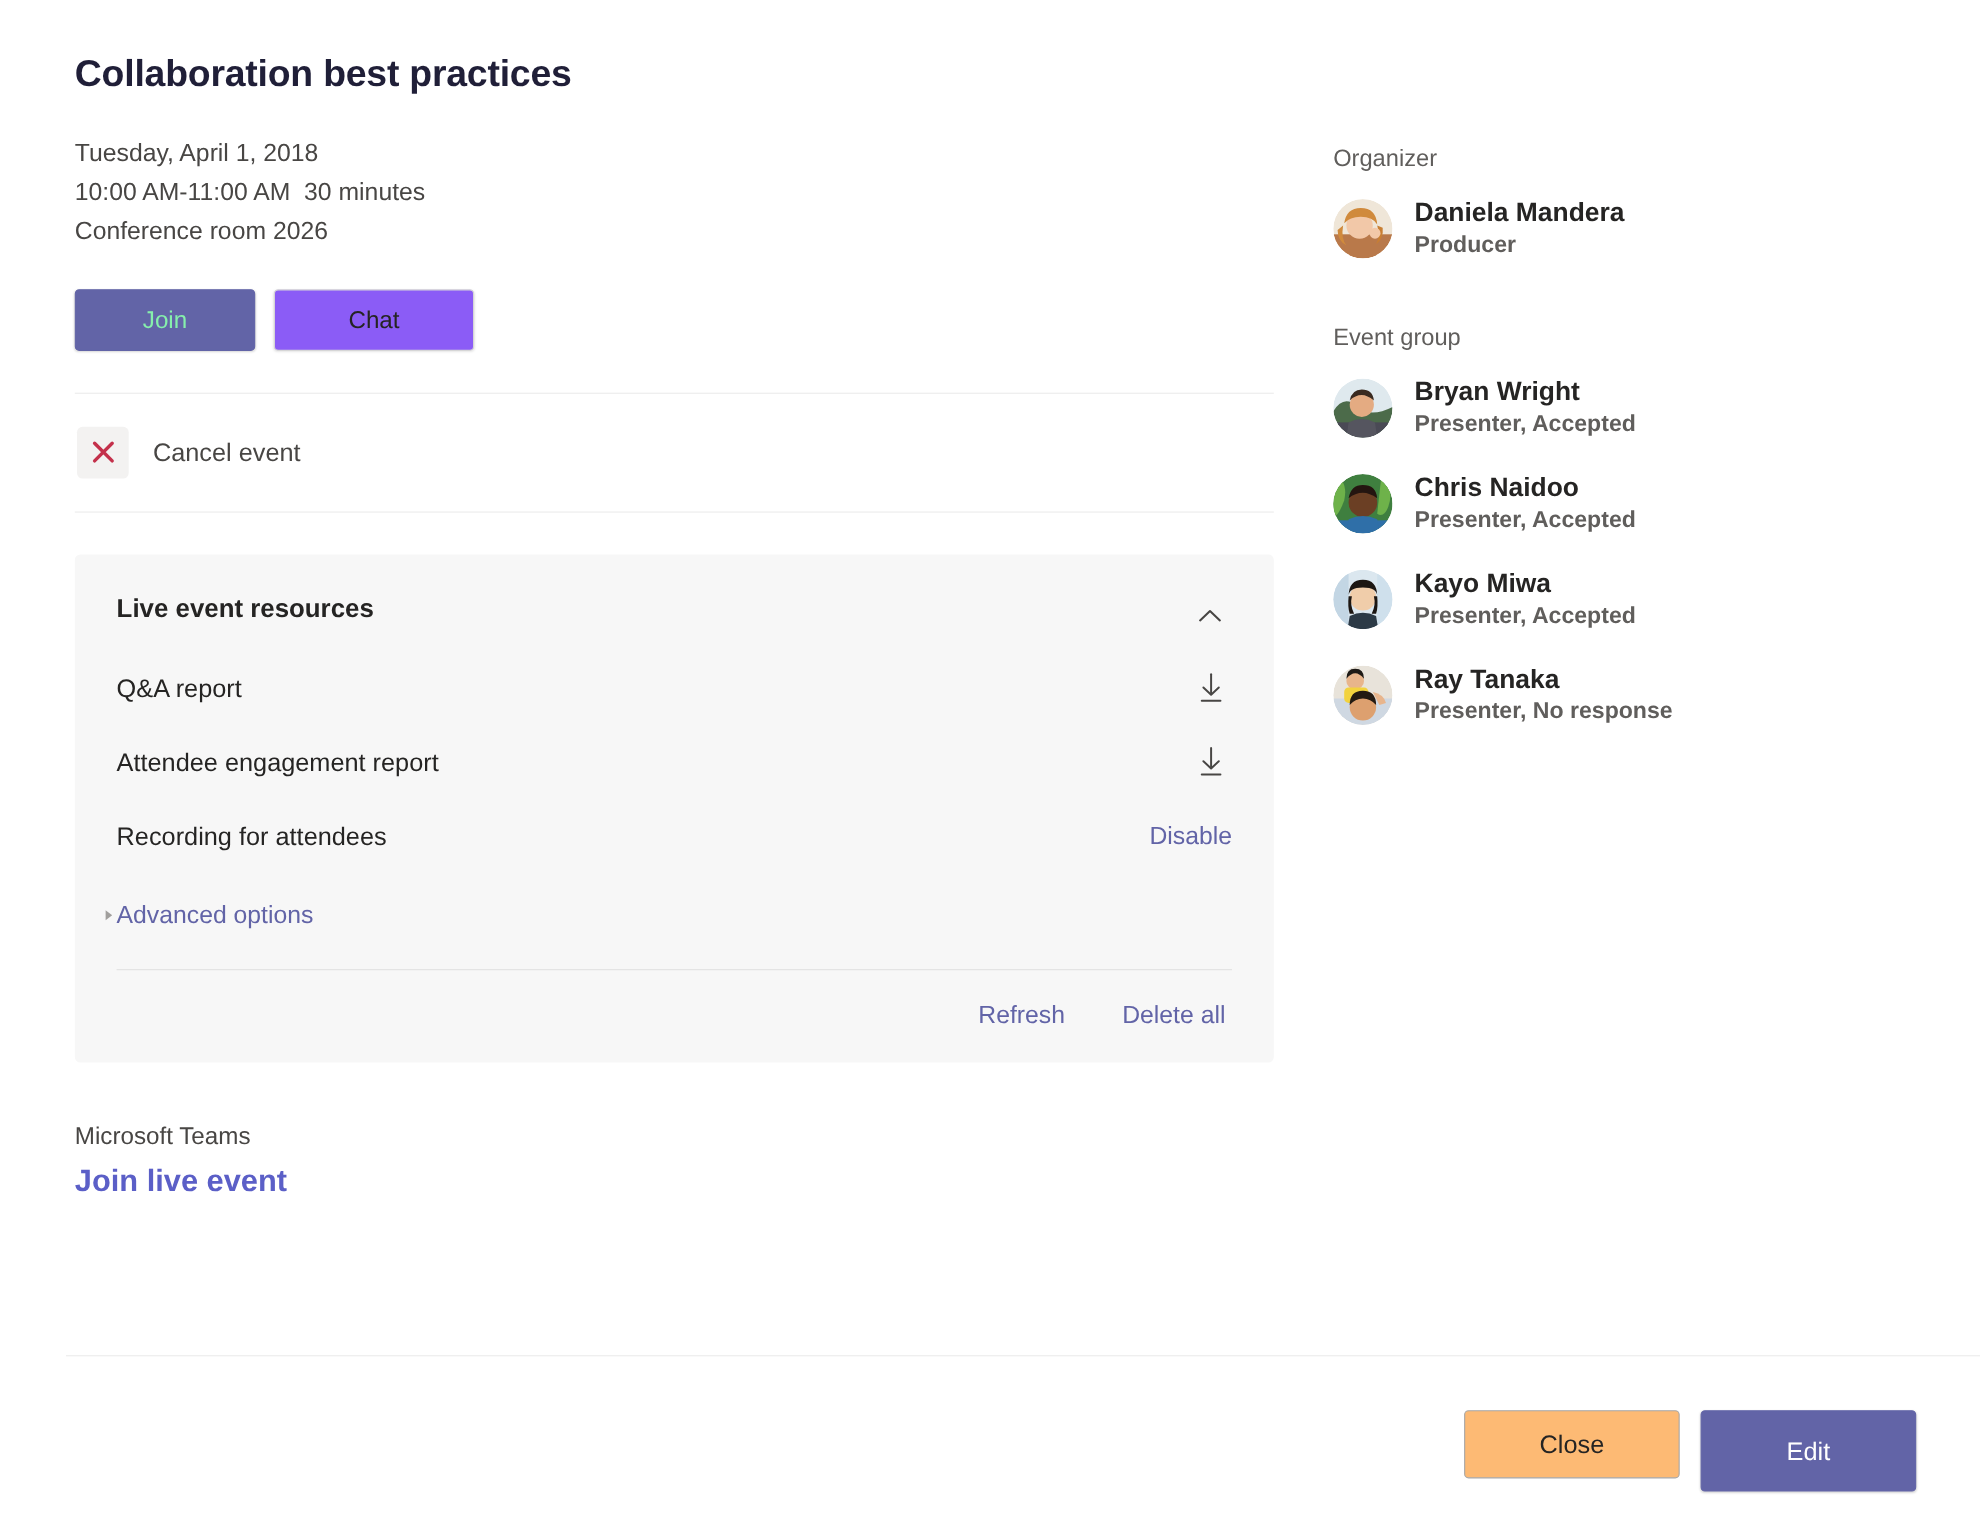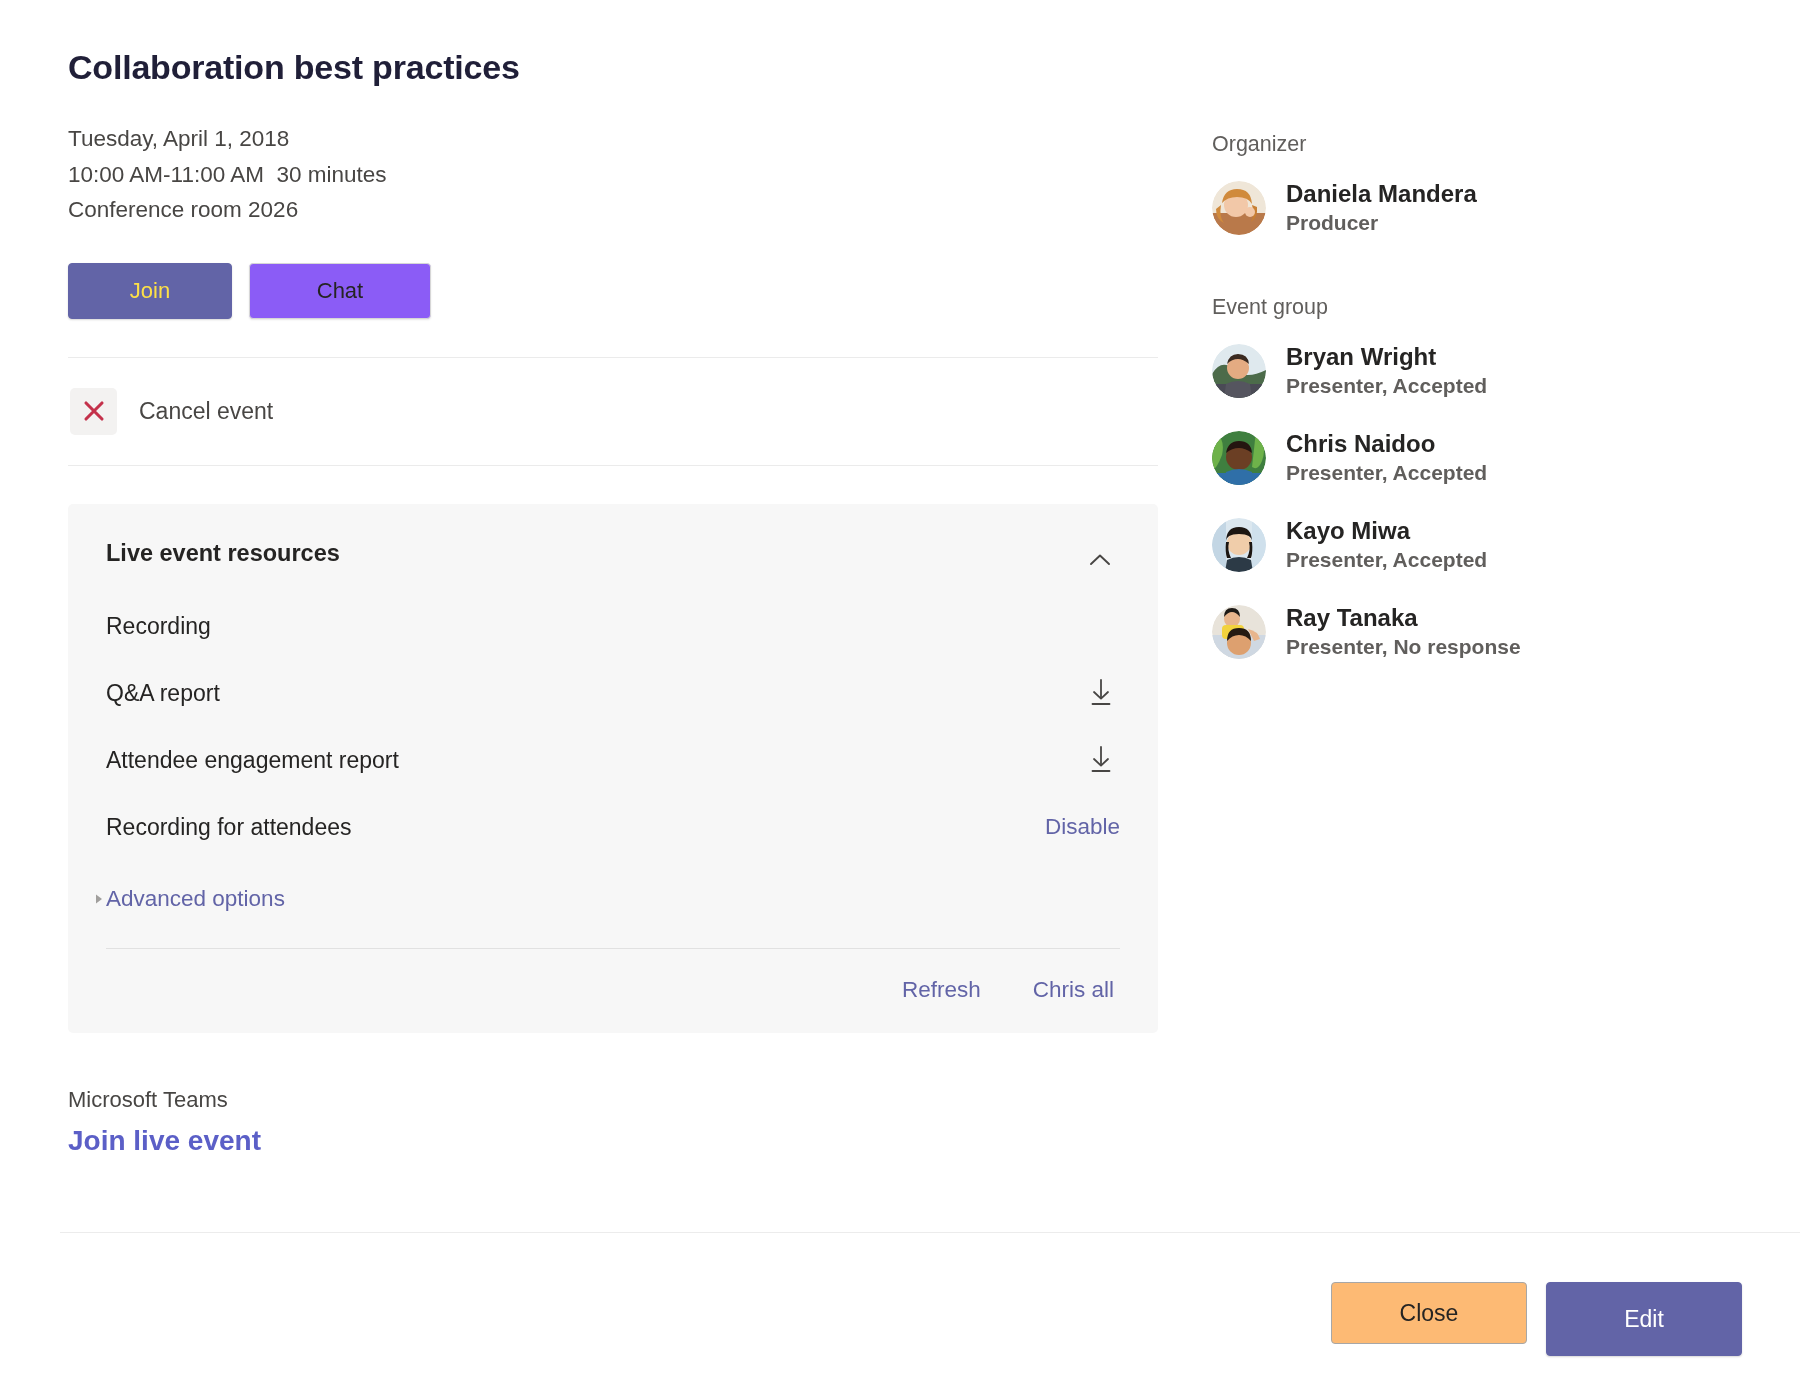--- a/index.html
+++ b/index.html
@@ -57,21 +57,21 @@
     font-size: 22px;
     border-radius: 4px;
     cursor: pointer;
     line-height: 1;
     display: inline-flex;
     align-items: center;
     justify-content: center;
   }
   .btn-primary {
     background: #6264a7;
-    color: #fde047;
+    color: #86efac;
     border: 1px solid #6264a7;
     height: 56px;
     min-width: 164px;
     padding: 11px 24px;
     box-shadow: 0 1px 2px rgba(0,0,0,0.16);
   }
   .btn-secondary {
     background: #8b5cf6;
     color: #252423;
     border: 1px solid #d6d6d6;
@@ -326,24 +326,20 @@
     <div class="panel">
       <div class="panel-head">
         <span class="panel-title">Live event resources</span>
         <span class="chev-btn">
           <svg width="28" height="28" viewBox="0 0 28 28" aria-hidden="true">
             <path d="M5 18 L14 9.5 L23 18" fill="none" stroke="#484644" stroke-width="1.9" stroke-linecap="round" stroke-linejoin="round"></path>
           </svg>
         </span>
       </div>
 
-      <div class="res-row">
-        <span class="res-label">Recording</span>
-        <span></span>
-      </div>
 
       <div class="res-row">
         <span class="res-label">Q&amp;A report</span>
         <span class="dl-btn">
           <svg width="30" height="32" viewBox="0 0 30 32" aria-hidden="true">
             <path d="M15 3 L15 21" stroke="#484644" stroke-width="1.8" stroke-linecap="round"></path>
             <path d="M8 15 L15 21.6 L22 15" fill="none" stroke="#484644" stroke-width="1.8" stroke-linecap="round" stroke-linejoin="round"></path>
             <path d="M6.5 27 L23.5 27" stroke="#484644" stroke-width="1.8" stroke-linecap="round"></path>
           </svg>
         </span>
@@ -371,21 +367,21 @@
             <path d="M3 2.5 L9 7 L3 11.5 Z" fill="#a19f9d"></path>
           </svg>
         </span>
         <span class="adv-label">Advanced options</span>
       </div>
 
       <div class="panel-sep"></div>
 
       <div class="panel-foot">
         <span class="foot-link">Refresh</span>
-        <span class="foot-link">Chris all</span>
+        <span class="foot-link">Delete all</span>
       </div>
     </div>
 
     <div class="teams-block">
       <div class="teams-label">Microsoft Teams</div>
       <a class="teams-link" href="#">Join live event</a>
     </div>
   </div>
 
   <div class="full-rule"></div>

